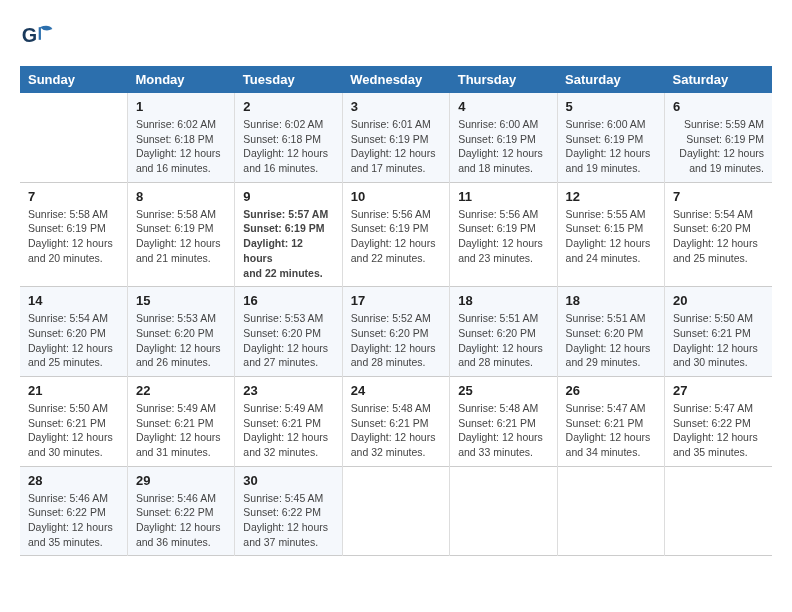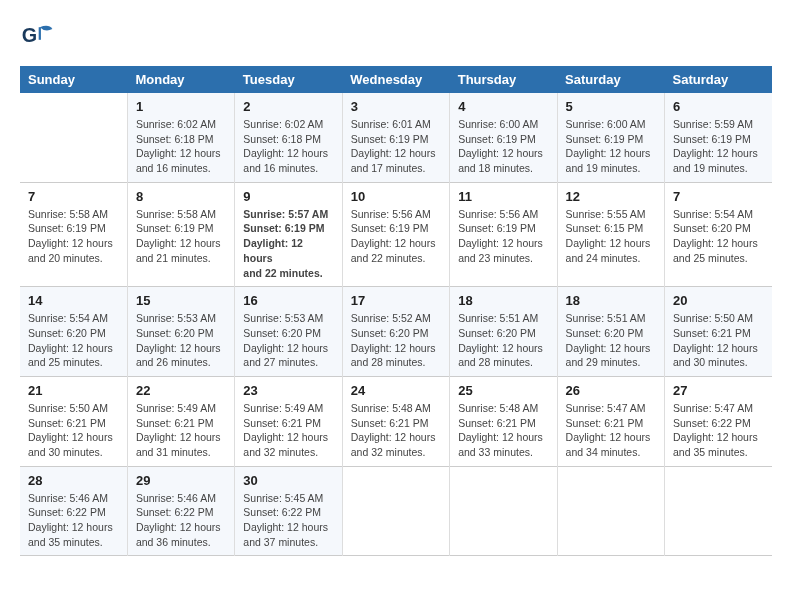--- a/index.html
+++ b/index.html
@@ -159,21 +159,21 @@
         </td>
         <td>
           <div class="day-num">5</div>
           <div class="day-info" style="white-space: pre-line;">Sunrise: 6:00 AM
 Sunset: 6:19 PM
 Daylight: 12 hours
 and 19 minutes.</div>
         </td>
         <td>
           <div class="day-num">6</div>
-          <div class="day-info" style="white-space: pre-line;">Sunrise: 5:59 AM
+          <div class="day-info" style="white-space: pre-line; text-align: right;">Sunrise: 5:59 AM
 Sunset: 6:19 PM
 Daylight: 12 hours
 and 19 minutes.</div>
         </td>
       </tr>
       <tr>
         <td>
           <div class="day-num">7</div>
           <div class="day-info" style="white-space: pre-line;">Sunrise: 5:58 AM
 Sunset: 6:19 PM

